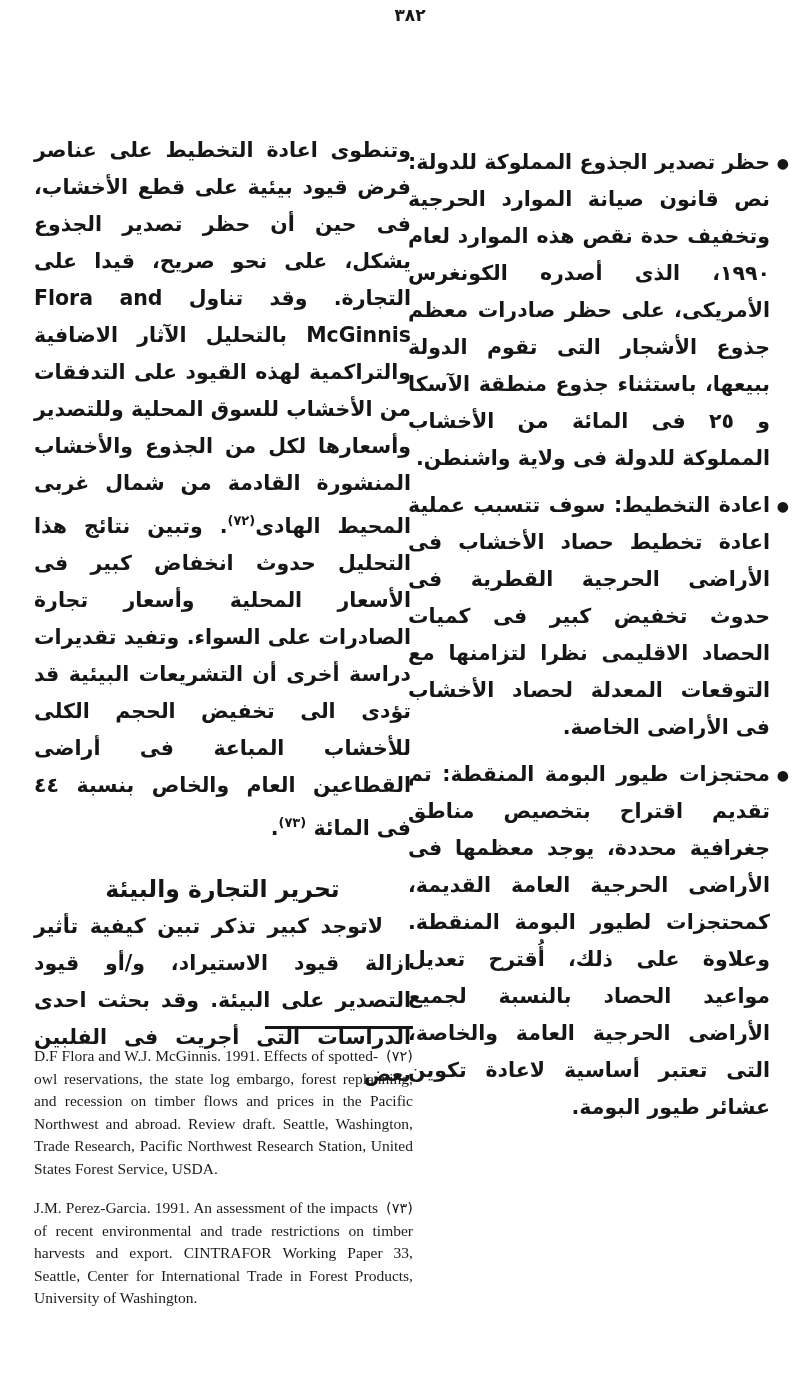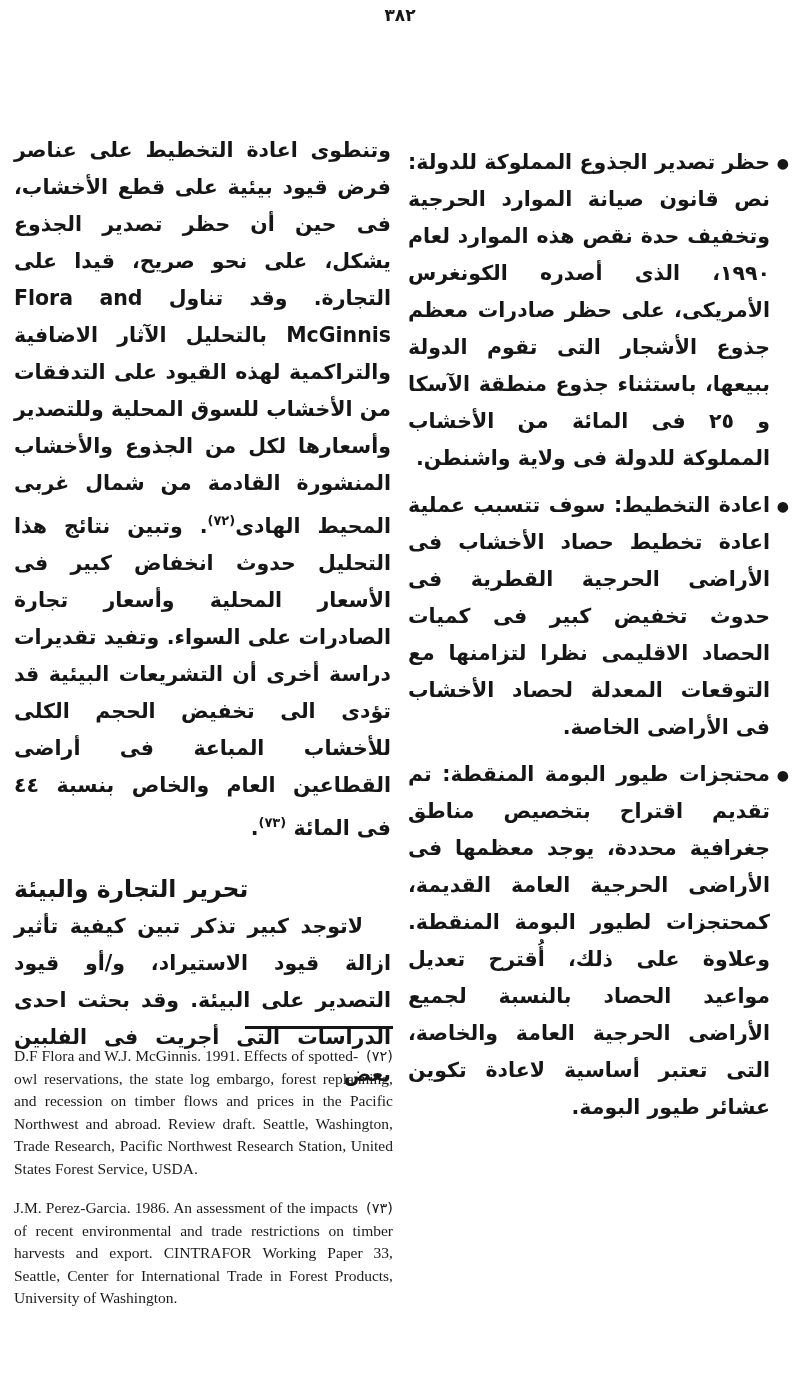--- a/index.html
+++ b/index.html
@@ -4,21 +4,21 @@
 <style>
   html, body { margin: 0; padding: 0; }
   body {
     width: 800px; height: 1373px;
     background: #ffffff;
     color: #161616;
     font-family: "DejaVu Sans", sans-serif;
     position: relative;
     overflow: hidden;
   }
-  .page { position: absolute; inset: 0; background: #ffffff; }
+  .page { position: absolute; inset: 0; background: #ffffff; margin-left: 20px; }
 
   .page-number {
     position: absolute; top: 5px; left: 0; right: 0;
     text-align: center;
     font-size: 17px; font-weight: 700;
     letter-spacing: 2px;
   }
 
   .col { position: absolute; top: 132px; }
   .col-right { right: 12px;  width: 380px; }
@@ -32,21 +32,21 @@
     text-align: justify;
     direction: rtl;
   }
   .para.indent { text-indent: 28px; }
 
   .heading {
     margin: 28px 0 5px 0;
     font-size: 23.5px;
     font-weight: 800;
     direction: rtl;
-    text-align: left;
+    text-align: center;
   }
 
   .bullets { list-style: none; margin: 12px 0 0 0; padding: 0; direction: rtl; }
   .bullet-item {
     position: relative;
     padding-right: 18px;
     margin-bottom: 10px;
     font-size: 20.5px;
     font-weight: 700;
     line-height: 37px;
@@ -120,17 +120,17 @@
   <div class="footnotes">
     <div class="fn-rule"></div>
 
     <div class="footnote">
       <span class="fn-marker">(٧٢)</span>
       <span>D.F Flora and W.J. McGinnis. 1991. Effects of spotted-owl reservations, the state log embargo, forest replanning, and recession on timber flows and prices in the Pacific Northwest and abroad. Review draft. Seattle, Washington, Trade Research, Pacific Northwest Research Station, United States Forest Service, USDA.</span>
     </div>
 
     <div class="footnote">
       <span class="fn-marker">(٧٣)</span>
-      <span>J.M. Perez-Garcia. 1986. An assessment of the impacts of recent environmental and trade restrictions on timber harvests and export. CINTRAFOR Working Paper 33, Seattle, Center for International Trade in Forest Products, University of Washington.</span>
+      <span>J.M. Perez-Garcia. 1991. An assessment of the impacts of recent environmental and trade restrictions on timber harvests and export. CINTRAFOR Working Paper 33, Seattle, Center for International Trade in Forest Products, University of Washington.</span>
     </div>
   </div>
 
 </div>
 
 </body></html>

